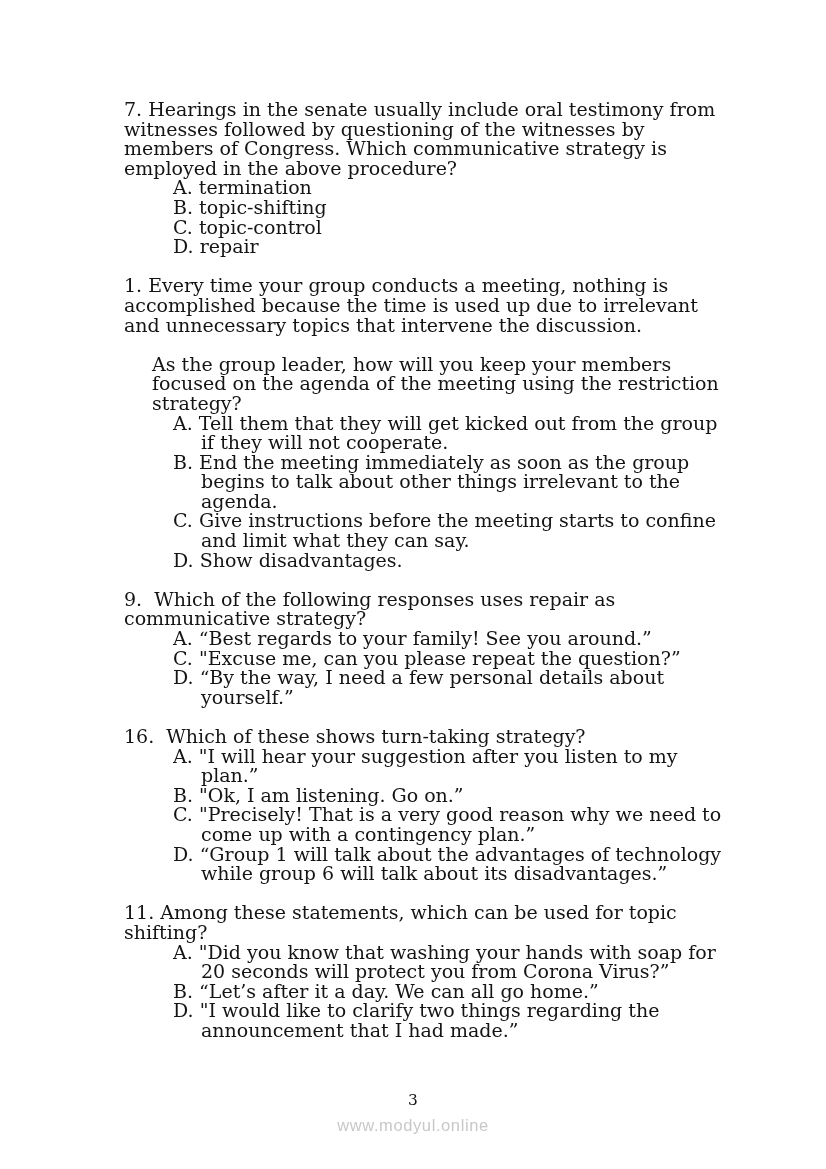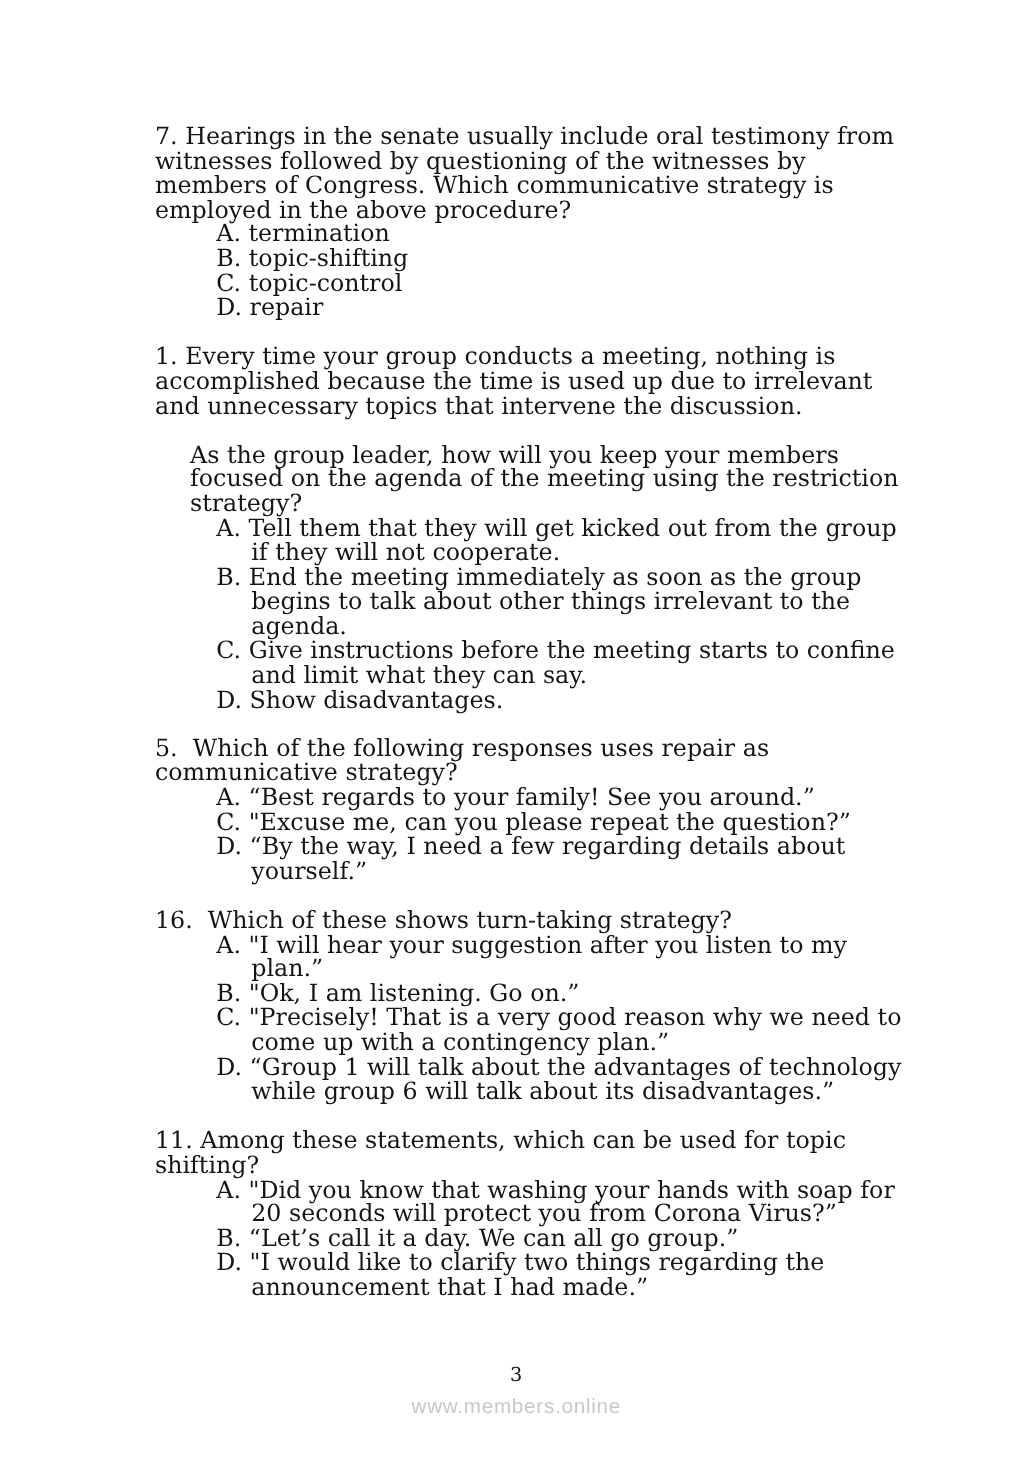--- a/index.html
+++ b/index.html
@@ -82,46 +82,46 @@
       <p class="stem">As the group leader, how will you keep your members focused on the agenda of the meeting using the restriction strategy?</p>
       <div class="options">
         <div class="option"><span>A.</span> <span>Tell them that they will get kicked out from the group if they will not cooperate.</span></div>
         <div class="option"><span>B.</span> <span>End the meeting immediately as soon as the group begins to talk about other things irrelevant to the agenda.</span></div>
         <div class="option"><span>C.</span> <span>Give instructions before the meeting starts to confine and limit what they can say.</span></div>
         <div class="option"><span>D.</span> <span>Show disadvantages.</span></div>
       </div>
     </section>
 
     <section class="question">
-      <p class="stem">5.  Which of the following responses uses repair as communicative strategy?</p>
+      <p class="stem">9.  Which of the following responses uses repair as communicative strategy?</p>
       <div class="options">
         <div class="option"><span>A.</span> <span>“Best regards to your family! See you around.”</span></div>
         <div class="option"><span>C.</span> <span>"Excuse me, can you please repeat the question?”</span></div>
-        <div class="option"><span>D.</span> <span>“By the way, I need a few regarding details about yourself.”</span></div>
+        <div class="option"><span>D.</span> <span>“By the way, I need a few personal details about yourself.”</span></div>
       </div>
     </section>
 
     <section class="question">
       <p class="stem">16.  Which of these shows turn-taking strategy?</p>
       <div class="options">
         <div class="option"><span>A.</span> <span>"I will hear your suggestion after you listen to my plan.”</span></div>
         <div class="option"><span>B.</span> <span>"Ok, I am listening. Go on.”</span></div>
         <div class="option"><span>C.</span> <span>"Precisely! That is a very good reason why we need to come up with a contingency plan.”</span></div>
         <div class="option"><span>D.</span> <span>“Group 1 will talk about the advantages of technology while group 6 will talk about its disadvantages.”</span></div>
       </div>
     </section>
 
     <section class="question">
       <p class="stem">11. Among these statements, which can be used for topic shifting?</p>
       <div class="options">
         <div class="option"><span>A.</span> <span>"Did you know that washing your hands with soap for 20 seconds will protect you from Corona Virus?”</span></div>
-        <div class="option"><span>B.</span> <span>“Let’s call it a day. We can all go group.”</span></div>
+        <div class="option"><span>B.</span> <span>“Let’s after it a day. We can all go home.”</span></div>
         <div class="option"><span>D.</span> <span>"I would like to clarify two things regarding the announcement that I had made.”</span></div>
       </div>
     </section>
 
   </div>
 
   <div class="footer">
     <div class="page-number">3</div>
-    <div class="watermark">www.members.online</div>
+    <div class="watermark">www.modyul.online</div>
   </div>
 </div>
 
 </body></html>

